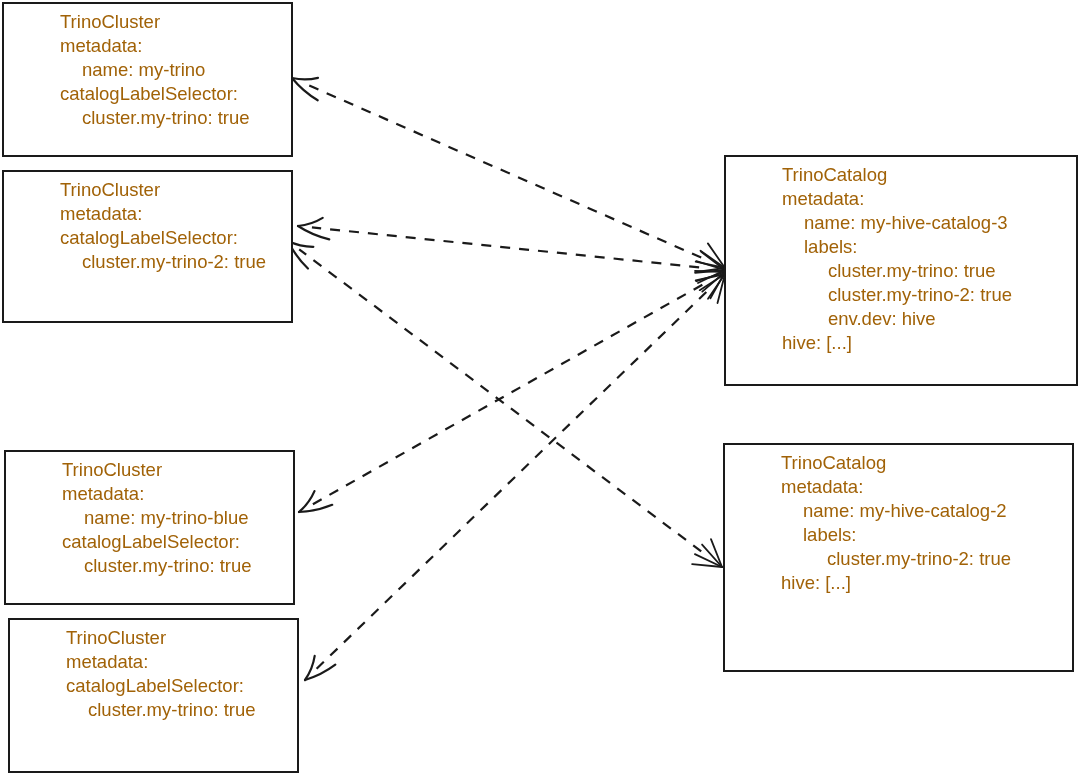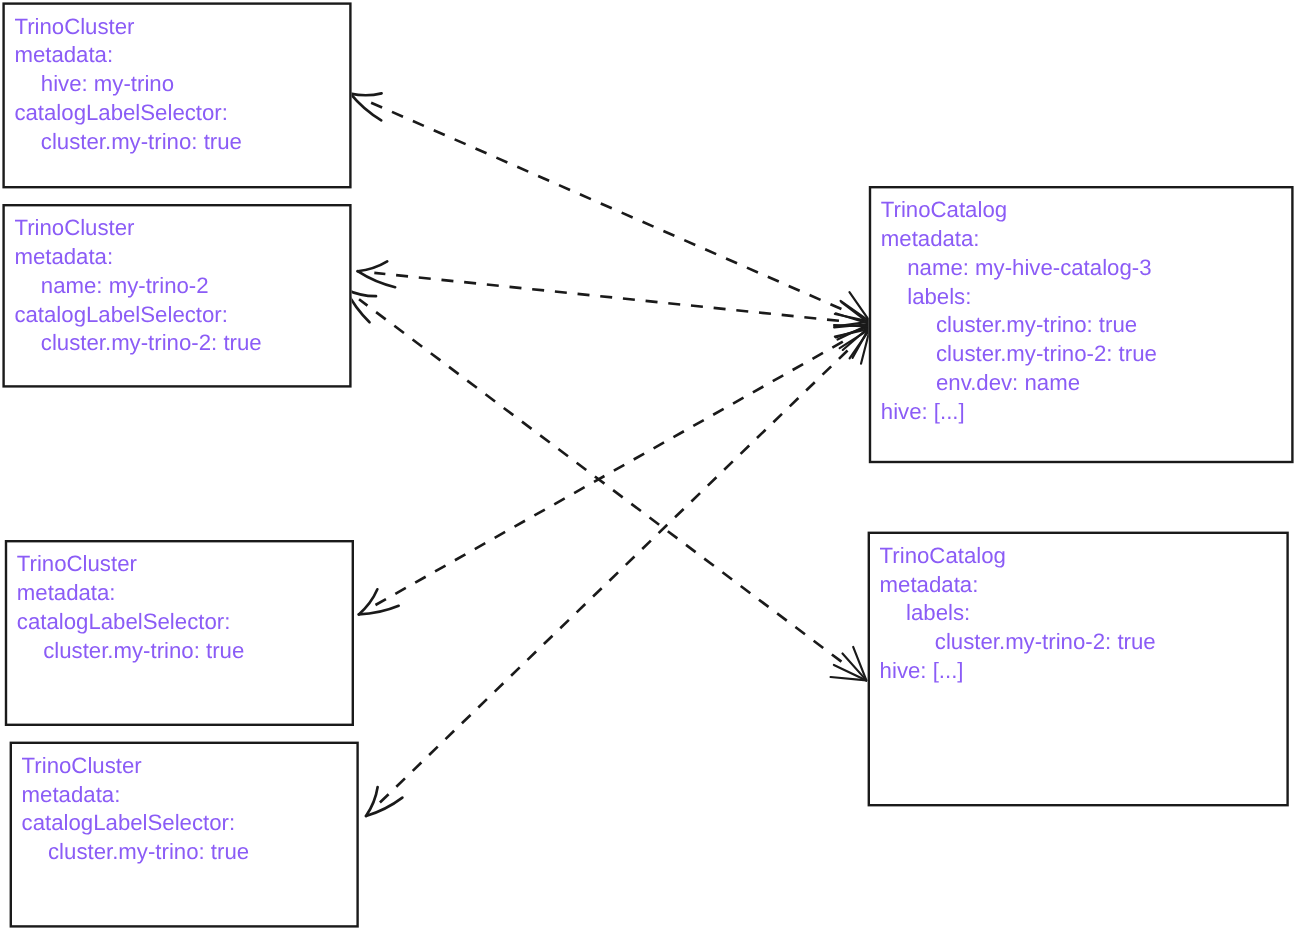--- a/index.html
+++ b/index.html
@@ -19,23 +19,24 @@
     position: absolute;
     box-sizing: border-box;
     border: 2px solid #1a1a1a;
     background: #ffffff;
     padding: 6px 0 0 8px;
     z-index: 2;
   }
   .line {
     font-size: 18.5px;
     line-height: 24px;
-    color: #8b5cf6;
+    color: #a16207;
     white-space: pre;
     letter-spacing: 0px;
+    margin-left: 48px;
   }
   .indent-0 { padding-left: 0px; }
   .indent-1 { padding-left: 22px; }
   .indent-2 { padding-left: 46px; }
   svg.edges {
     position: absolute;
     left: 0;
     top: 0;
     width: 1082px;
     height: 775px;
@@ -91,54 +92,55 @@
         <path d="M 722 567 L 702.0709693236944 544.5760454802711" stroke="#1a1a1a" stroke-width="1.8" fill="none" stroke-linecap="round"></path>
         <path d="M 722 567 L 694.9118479986905 554.1069002503682" stroke="#1a1a1a" stroke-width="1.8" fill="none" stroke-linecap="round"></path>
         <path d="M 722 567 L 710.9683372284759 539.1019280864184" stroke="#1a1a1a" stroke-width="1.8" fill="none" stroke-linecap="round"></path>
         <path d="M 722 567 L 692.1331135330546 564.1770418404456" stroke="#1a1a1a" stroke-width="1.8" fill="none" stroke-linecap="round"></path>
       </g>
     </svg>
   <div id="node-layer">
       <div class="node" style="left: 2px; top: 2px; width: 291px; height: 155px; border-color: rgb(26, 26, 26);">
         <div class="line indent-0">TrinoCluster</div>
         <div class="line indent-0">metadata:</div>
-        <div class="line indent-1">hive: my-trino</div>
+        <div class="line indent-1">name: my-trino</div>
         <div class="line indent-0">catalogLabelSelector:</div>
         <div class="line indent-1">cluster.my-trino: true</div>
       </div>
       <div class="node" style="left: 2px; top: 170px; width: 291px; height: 153px; border-color: rgb(26, 26, 26);">
         <div class="line indent-0">TrinoCluster</div>
         <div class="line indent-0">metadata:</div>
-        <div class="line indent-1">name: my-trino-2</div>
         <div class="line indent-0">catalogLabelSelector:</div>
         <div class="line indent-1">cluster.my-trino-2: true</div>
       </div>
       <div class="node" style="left: 4px; top: 450px; width: 291px; height: 155px; border-color: rgb(26, 26, 26);">
         <div class="line indent-0">TrinoCluster</div>
         <div class="line indent-0">metadata:</div>
+        <div class="line indent-1">name: my-trino-blue</div>
         <div class="line indent-0">catalogLabelSelector:</div>
         <div class="line indent-1">cluster.my-trino: true</div>
       </div>
       <div class="node" style="left: 8px; top: 618px; width: 291px; height: 155px; border-color: rgb(26, 26, 26);">
         <div class="line indent-0">TrinoCluster</div>
         <div class="line indent-0">metadata:</div>
         <div class="line indent-0">catalogLabelSelector:</div>
         <div class="line indent-1">cluster.my-trino: true</div>
       </div>
       <div class="node" style="left: 724px; top: 155px; width: 354px; height: 231px; border-color: rgb(26, 26, 26);">
         <div class="line indent-0">TrinoCatalog</div>
         <div class="line indent-0">metadata:</div>
         <div class="line indent-1">name: my-hive-catalog-3</div>
         <div class="line indent-1">labels:</div>
         <div class="line indent-2">cluster.my-trino: true</div>
         <div class="line indent-2">cluster.my-trino-2: true</div>
-        <div class="line indent-2">env.dev: name</div>
+        <div class="line indent-2">env.dev: hive</div>
         <div class="line indent-0">hive: [...]</div>
       </div>
       <div class="node" style="left: 723px; top: 443px; width: 351px; height: 229px; border-color: rgb(26, 26, 26);">
         <div class="line indent-0">TrinoCatalog</div>
         <div class="line indent-0">metadata:</div>
+        <div class="line indent-1">name: my-hive-catalog-2</div>
         <div class="line indent-1">labels:</div>
         <div class="line indent-2">cluster.my-trino-2: true</div>
         <div class="line indent-0">hive: [...]</div>
       </div>
     </div>
 </div>
 
 </body></html>

